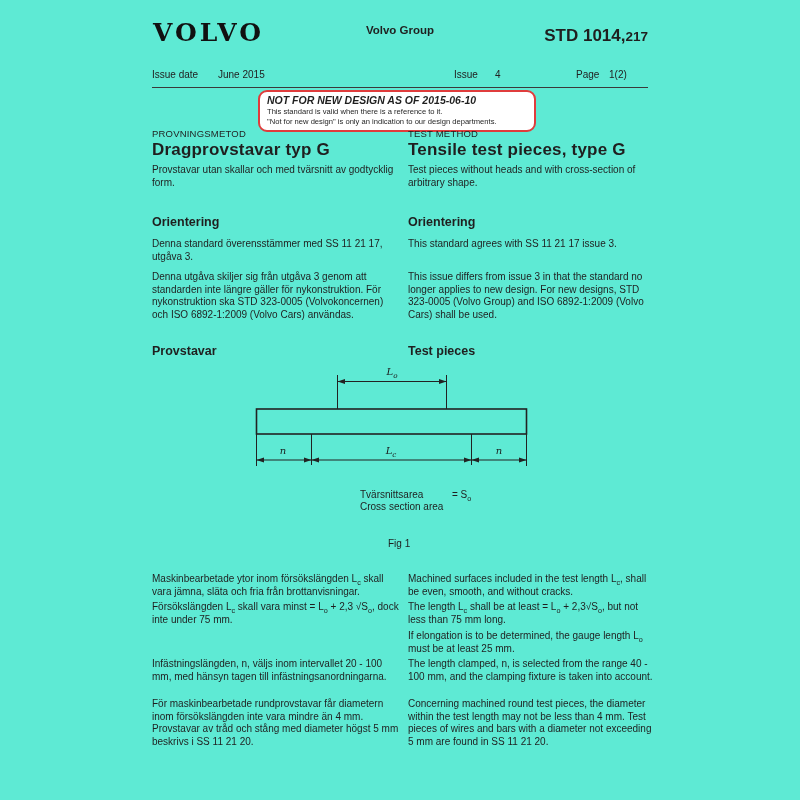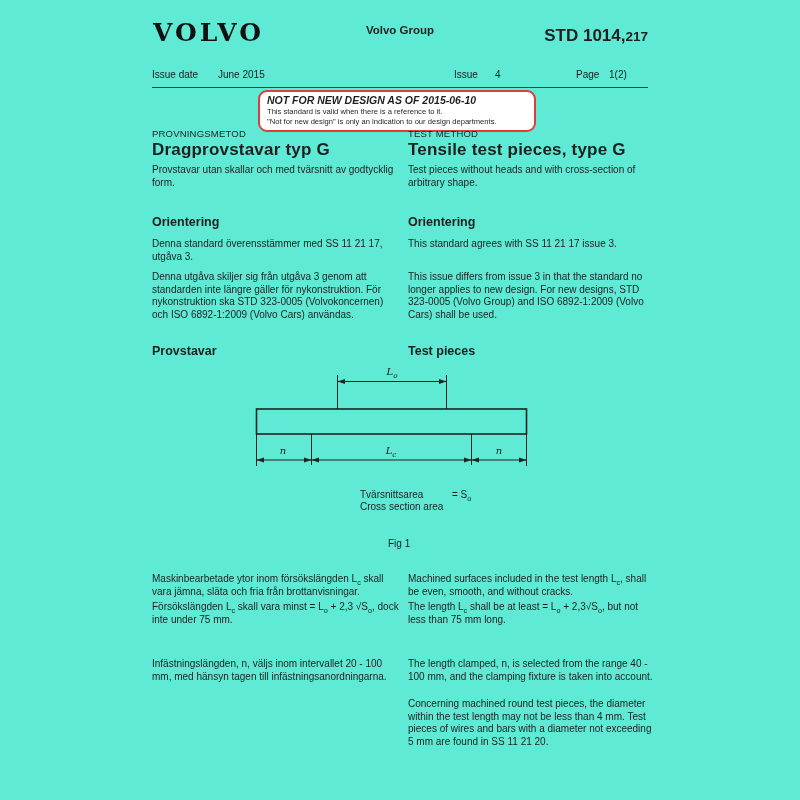--- a/index.html
+++ b/index.html
@@ -126,19 +126,21 @@
 
   <div class="abs area-line" style="left:360px; top:489px;">Tvärsnittsarea</div>
   <div class="abs area-line" style="left:360px; top:501px;">Cross section area</div>
   <div class="abs area-line" style="left:452px; top:489px;">= S<sub>o</sub></div>
 
   <div class="abs caption" style="left:388px; top:538px;">Fig 1</div>
 
   <div class="abs para col-sv" style="top:573px;">Maskinbearbetade ytor inom försökslängden L<sub>c</sub> skall vara jämna, släta och fria från brottanvisningar.</div>
   <div class="abs para col-sv" style="top:601px;">Försökslängden L<sub>c</sub> skall vara minst = L<sub>o</sub> + 2,3 √S<sub>o</sub>, dock inte under 75 mm.</div>
   <div class="abs para col-sv" style="top:658px;">Infästningslängden, n, väljs inom intervallet 20 - 100 mm, med hänsyn tagen till infästningsanordningarna.</div>
+  <div class="abs para col-sv" style="top:698px;">För maskinbearbetade rundprovstavar får diametern inom försökslängden inte vara mindre än 4 mm. Provstavar av tråd och stång med diameter högst 5 mm beskrivs i SS 11 21 20.</div>
 
   <div class="abs para col-en" style="top:573px;">Machined surfaces included in the test length L<sub>c</sub>, shall be even, smooth, and without cracks.</div>
   <div class="abs para col-en" style="top:601px;">The length L<sub>c</sub> shall be at least = L<sub>o</sub> + 2,3√S<sub>o</sub>, but not less than 75 mm long.</div>
+  <div class="abs para col-en" style="top:630px;">If elongation is to be determined, the gauge length L<sub>o</sub> must be at least 25 mm.</div>
   <div class="abs para col-en" style="top:658px;">The length clamped, n, is selected from the range 40 - 100 mm, and the clamping fixture is taken into account.</div>
   <div class="abs para col-en" style="top:698px;">Concerning machined round test pieces, the diameter within the test length may not be less than 4 mm. Test pieces of wires and bars with a diameter not exceeding 5 mm are found in SS 11 21 20.</div>
 
 </div>
 
 </body></html>

